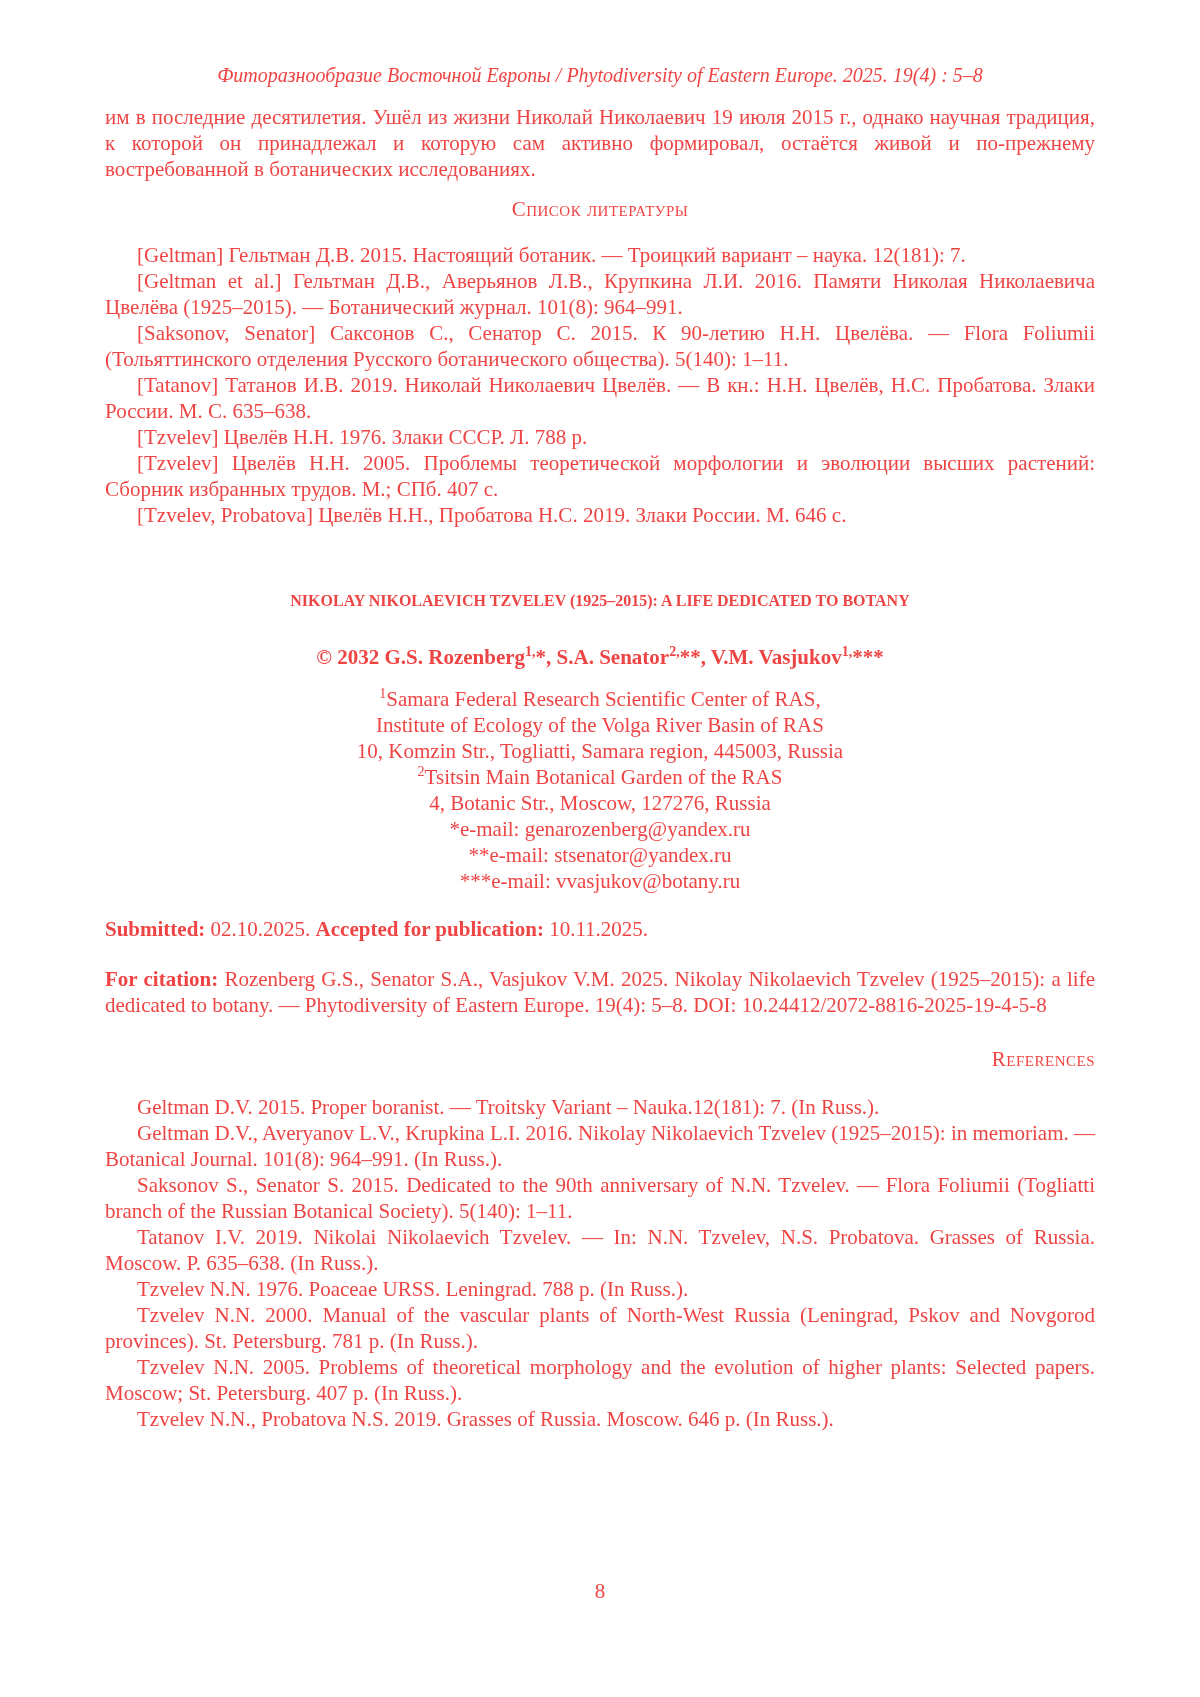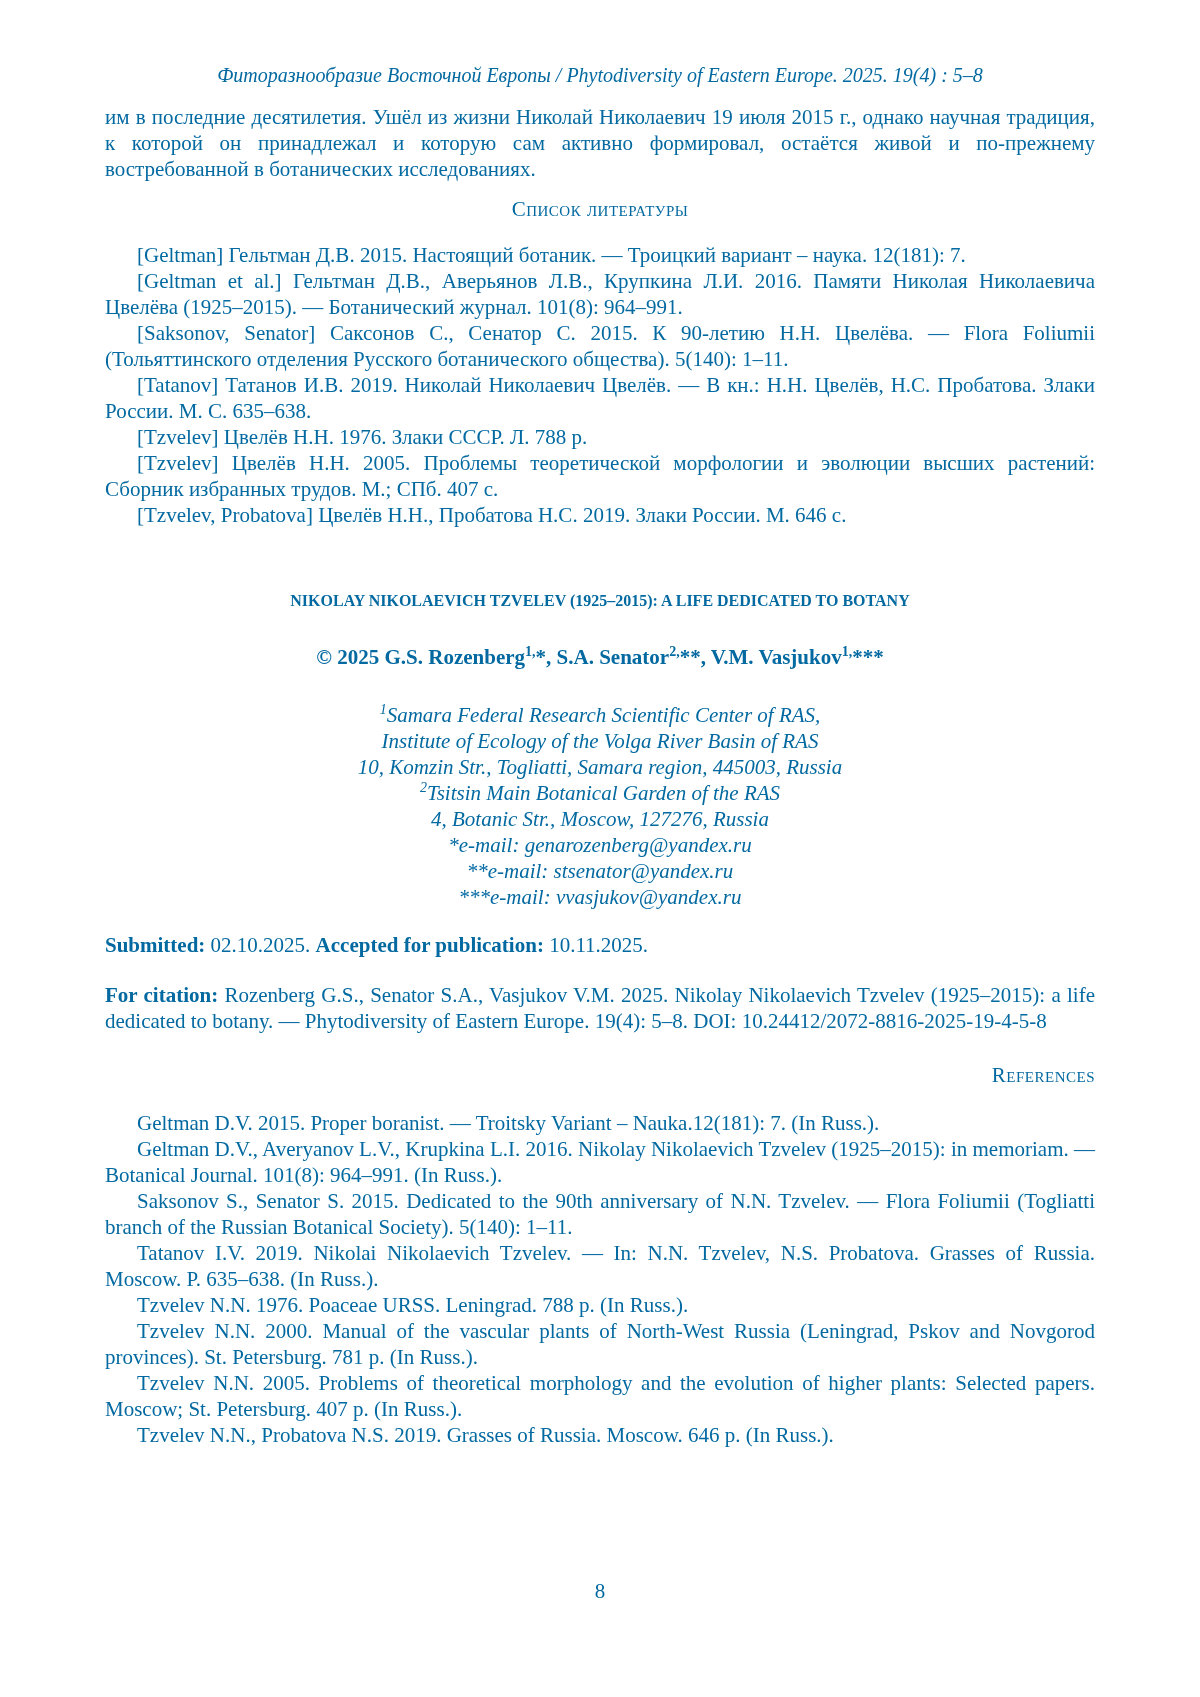--- a/index.html
+++ b/index.html
@@ -2,21 +2,21 @@
 <html lang="ru"><head>
 <meta charset="utf-8">
 <style>
   html, body { margin: 0; padding: 0; background: #888; }
   .page {
     position: relative;
     width: 1200px;
     height: 1697px;
     margin: 0 auto;
     background: #ffffff;
-    color: #0369a1;
+    color: #ef4444;
     font-family: "Liberation Serif", "DejaVu Serif", serif;
     font-size: 21px;
     line-height: 26px;
     overflow: hidden;
   }
   .content { padding: 62px 105px 0 105px; }
   .running-head {
     text-align: center;
     font-style: italic;
     font-size: 20px;
@@ -44,23 +44,22 @@
     font-size: 16px;
   }
   .authors-line {
     margin-top: 30px;
     text-align: center;
     font-weight: bold;
     font-size: 21px;
   }
   .authors-line sup { font-size: 14px; line-height: 0; }
   .affiliation {
-    margin-top: 32px;
+    margin-top: 16px;
     text-align: center;
-    font-style: italic;
   }
   .affiliation sup { font-size: 14px; line-height: 0; }
   .submitted-line { margin-top: 22px; }
   .citation-par { margin-top: 24px; text-align: justify; }
   .refs-head {
     margin: 28px 0 22px 0;
     text-align: right;
     font-variant: small-caps;
     letter-spacing: 0.5px;
   }
@@ -90,31 +89,31 @@
       <p class="ref">[Geltman et al.] Гельтман Д.В., Аверьянов Л.В., Крупкина Л.И. 2016. Памяти Николая Николаевича Цвелёва (1925–2015). — Ботанический журнал. 101(8): 964–991.</p>
       <p class="ref">[Saksonov, Senator] Саксонов С., Сенатор С. 2015. К 90-летию Н.Н. Цвелёва. — Flora Foliumii (Тольяттинского отделения Русского ботанического общества). 5(140): 1–11.</p>
       <p class="ref">[Tatanov] Татанов И.В. 2019. Николай Николаевич Цвелёв. — В кн.: Н.Н. Цвелёв, Н.С. Пробатова. Злаки России. М. С. 635–638.</p>
       <p class="ref">[Tzvelev] Цвелёв Н.Н. 1976. Злаки СССР. Л. 788 р.</p>
       <p class="ref">[Tzvelev] Цвелёв Н.Н. 2005. Проблемы теоретической морфологии и эволюции высших растений: Сборник избранных трудов. М.; СПб. 407 с.</p>
       <p class="ref">[Tzvelev, Probatova] Цвелёв Н.Н., Пробатова Н.С. 2019. Злаки России. М. 646 с.</p>
     </div>
 
     <p class="article-title">NIKOLAY NIKOLAEVICH TZVELEV (1925–2015): A LIFE DEDICATED TO BOTANY</p>
 
-    <p class="authors-line"><span>© 2025 G.S. Rozenberg</span><sup>1,</sup><span>*</span><span>, S.A. Senator</span><sup>2,</sup><span>**</span><span>, V.M. Vasjukov</span><sup>1,</sup><span>***</span></p>
+    <p class="authors-line"><span>© 2032 G.S. Rozenberg</span><sup>1,</sup><span>*</span><span>, S.A. Senator</span><sup>2,</sup><span>**</span><span>, V.M. Vasjukov</span><sup>1,</sup><span>***</span></p>
 
     <div class="affiliation">
       <div><sup>1</sup><span>Samara Federal Research Scientific Center of RAS,</span></div>
       <div><sup></sup><span>Institute of Ecology of the Volga River Basin of RAS</span></div>
       <div><sup></sup><span>10, Komzin Str., Togliatti, Samara region, 445003, Russia</span></div>
       <div><sup>2</sup><span>Tsitsin Main Botanical Garden of the RAS</span></div>
       <div><sup></sup><span>4, Botanic Str., Moscow, 127276, Russia</span></div>
       <div><span>*e-mail: genarozenberg@yandex.ru</span></div>
       <div><span>**e-mail: stsenator@yandex.ru</span></div>
-      <div><span>***e-mail: vvasjukov@yandex.ru</span></div>
+      <div><span>***e-mail: vvasjukov@botany.ru</span></div>
     </div>
 
     <p class="submitted-line"><b>Submitted:</b> <span>02.10.2025.</span> <b>Accepted for publication:</b> <span>10.11.2025.</span></p>
 
     <p class="citation-par"><b>For citation:</b> <span>Rozenberg G.S., Senator S.A., Vasjukov V.M. 2025. Nikolay Nikolaevich Tzvelev (1925–2015): a life dedicated to botany. — Phytodiversity of Eastern Europe. 19(4): 5–8. DOI: 10.24412/2072-8816-2025-19-4-5-8</span></p>
 
     <p class="refs-head">References</p>
 
     <div>
       <p class="ref">Geltman D.V. 2015. Proper boranist. — Troitsky Variant – Nauka.12(181): 7. (In Russ.).</p>

